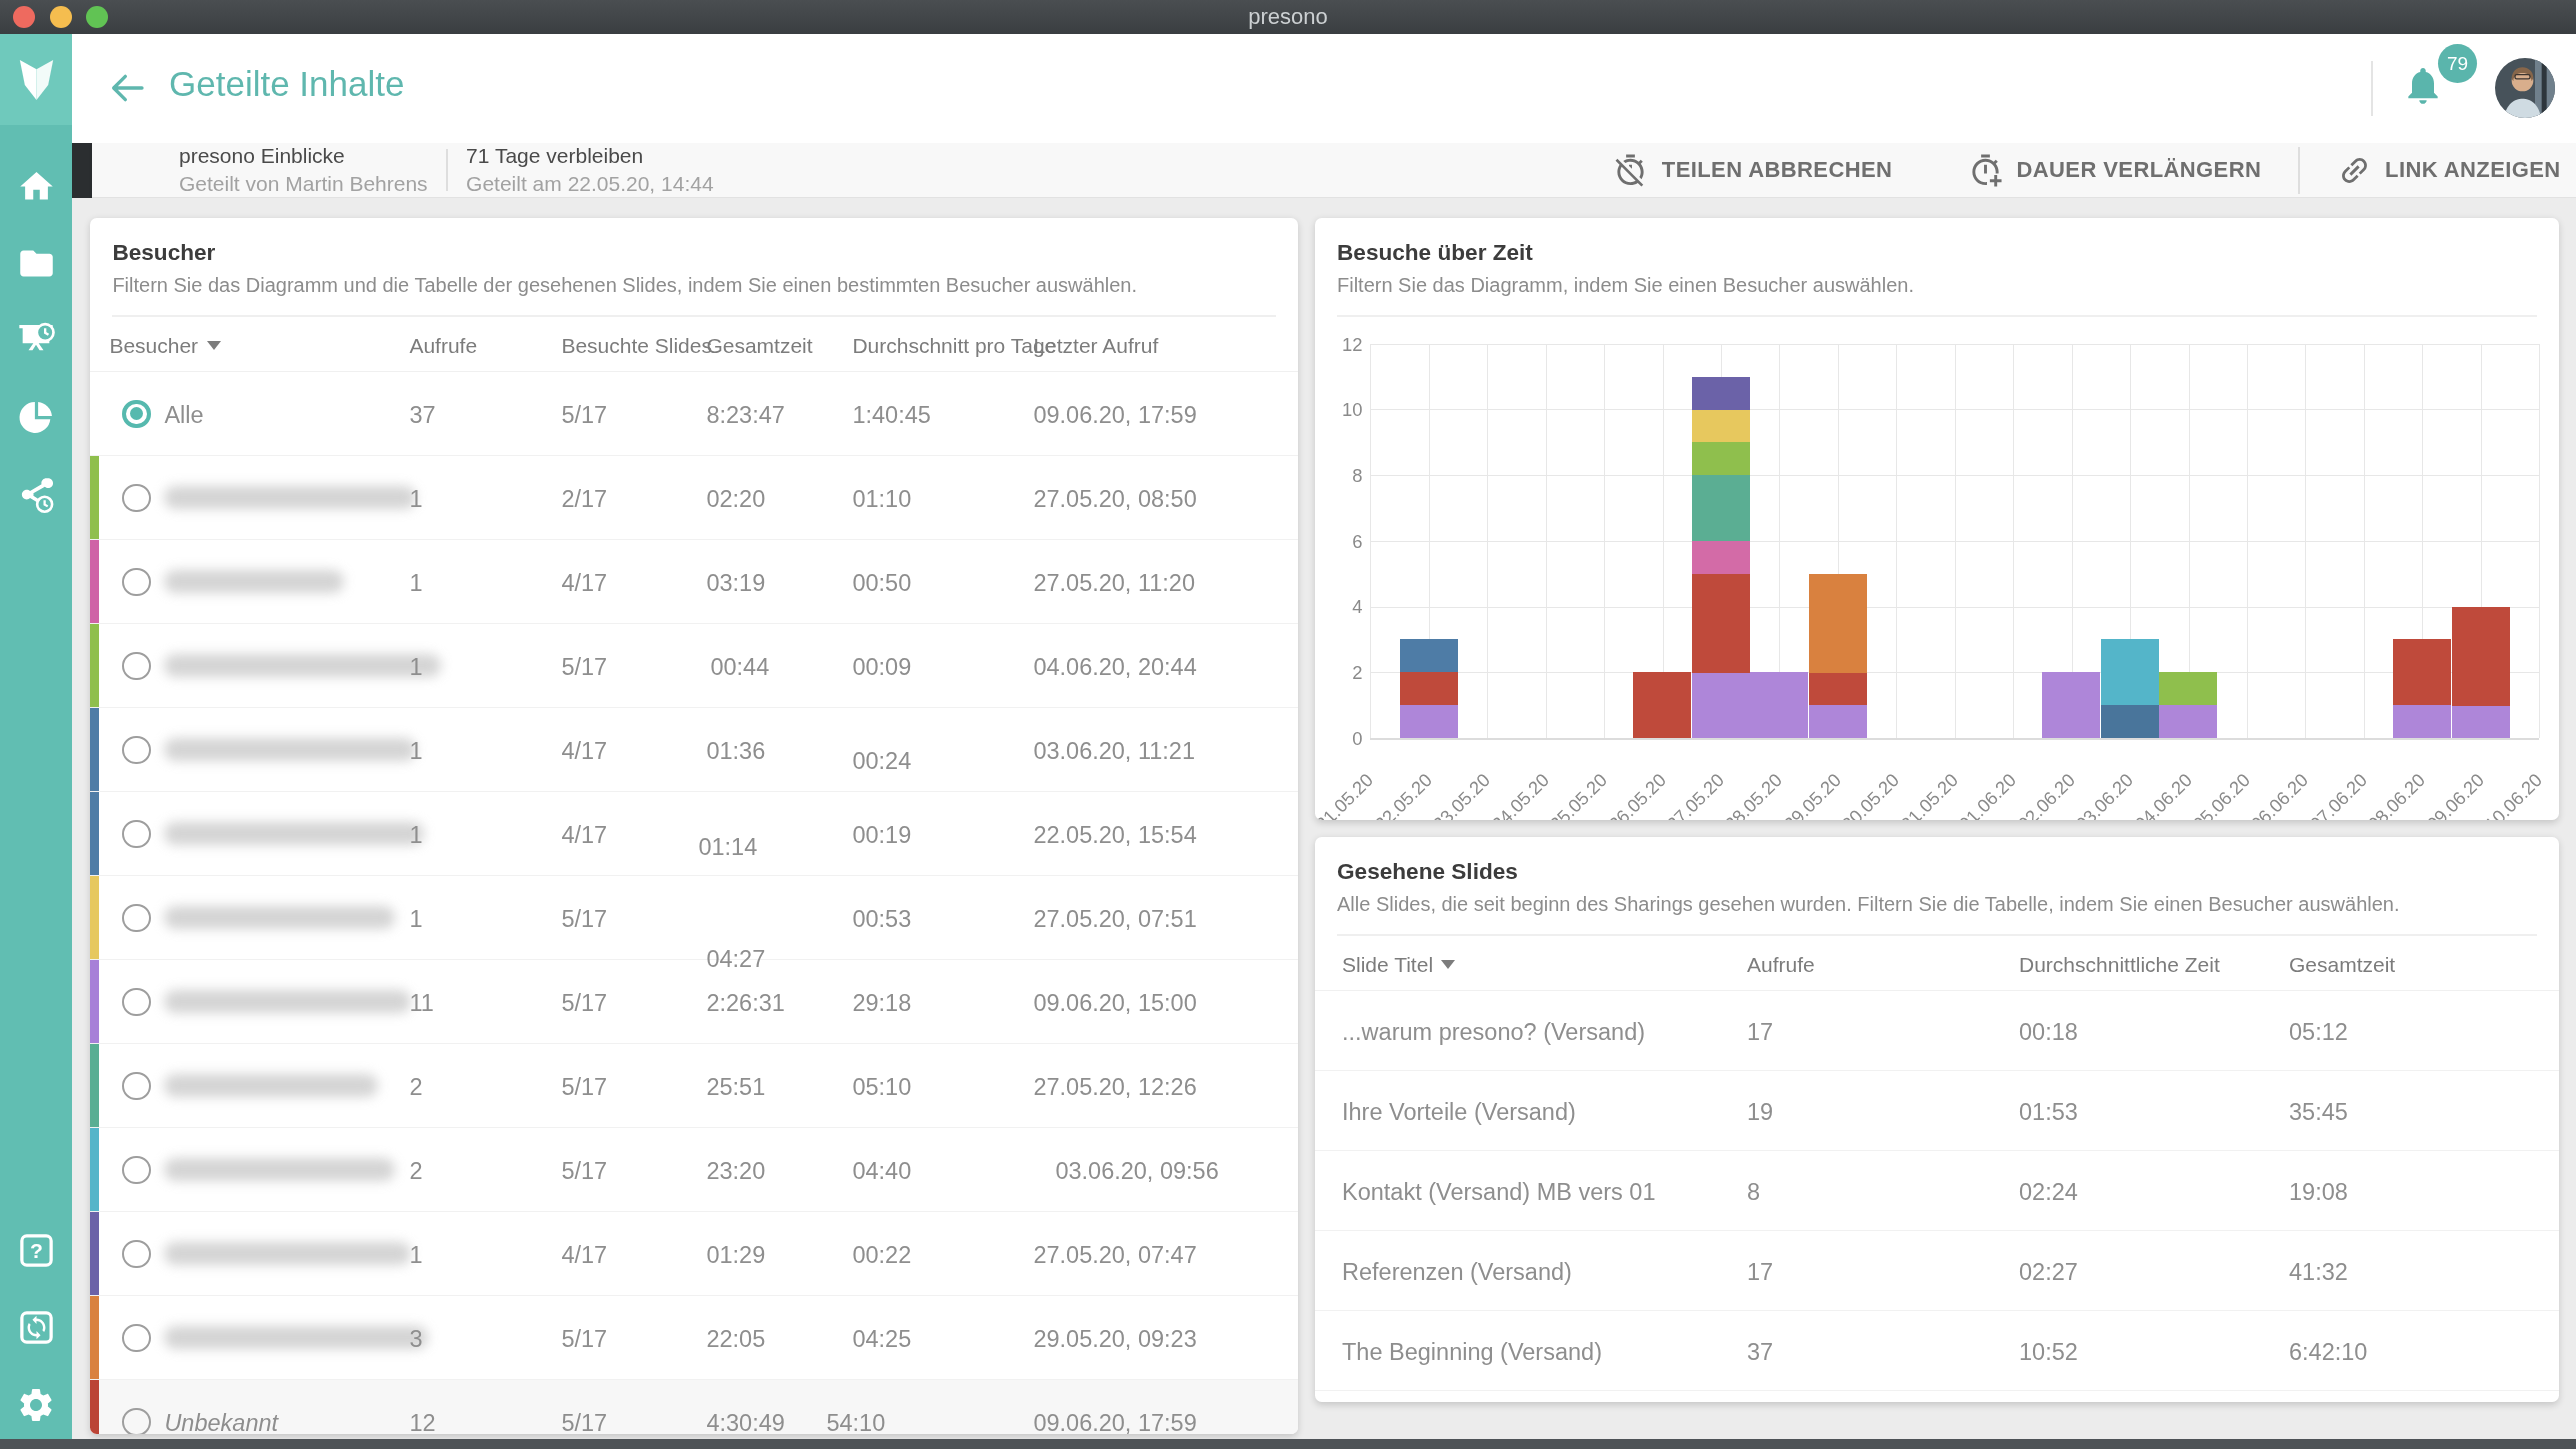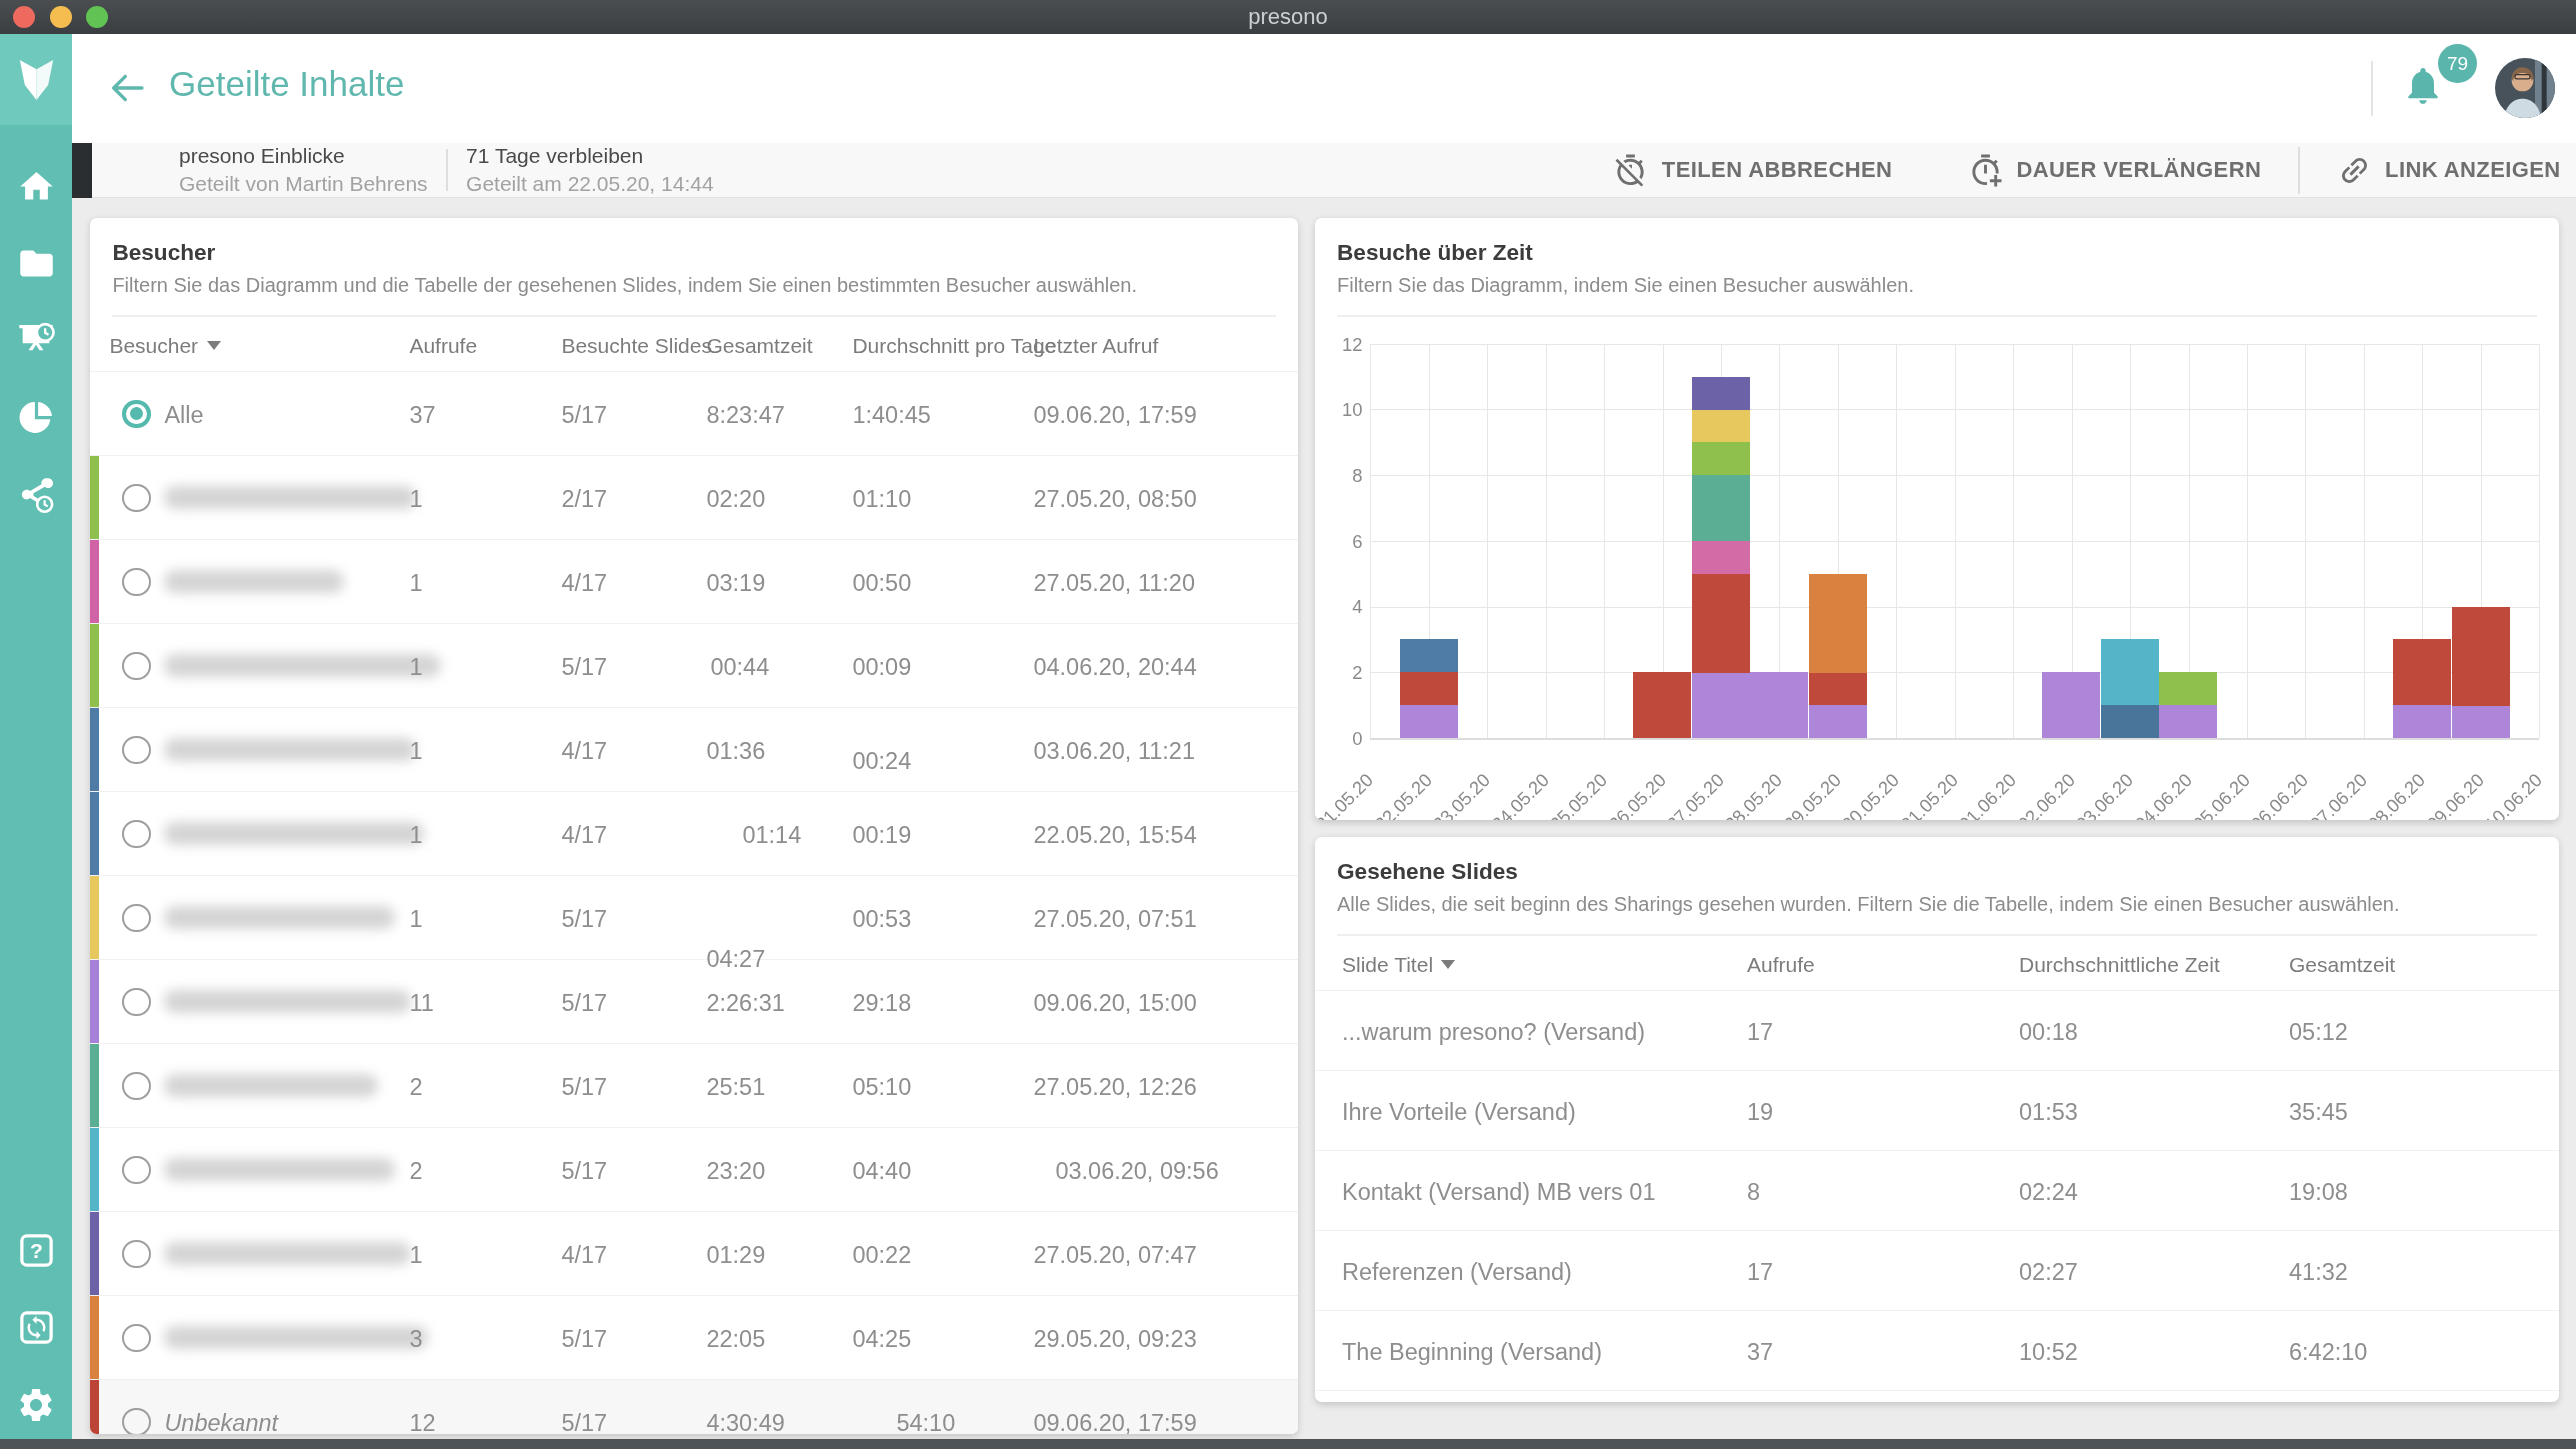--- a/index.html
+++ b/index.html
@@ -294,21 +294,21 @@
           <div class="cell" style="left: 616px;">01:36</div>
           <div class="cell" style="left: 762px; margin-top: 10px;">00:24</div>
           <div class="cell" style="left: 943px;">03.06.20, 11:21</div>
         </div>
         <div class="v-row">
           <div class="stripe" style="background: rgb(78, 124, 166);"></div>
           <div class="radio"></div>
           <div class="redacted" style="width: 260px;"></div>
           <div class="cell" style="left: 319px;">1</div>
           <div class="cell" style="left: 471px;">4/17</div>
-          <div class="cell" style="left: 652px;">01:14</div>
+          <div class="cell" style="left: 608px; margin-top: 12px;">01:14</div>
           <div class="cell" style="left: 762px;">00:19</div>
           <div class="cell" style="left: 943px;">22.05.20, 15:54</div>
         </div>
         <div class="v-row">
           <div class="stripe" style="background: rgb(230, 200, 95);"></div>
           <div class="radio"></div>
           <div class="redacted" style="width: 231px;"></div>
           <div class="cell" style="left: 319px;">1</div>
           <div class="cell" style="left: 471px;">5/17</div>
           <div class="cell" style="left: 616px; margin-top: 40px;">04:27</div>
@@ -365,21 +365,21 @@
           <div class="cell" style="left: 762px;">04:25</div>
           <div class="cell" style="left: 943px;">29.05.20, 09:23</div>
         </div>
         <div class="v-row cut">
           <div class="stripe" style="background: rgb(187, 68, 54);"></div>
           <div class="radio"></div>
           <div class="cell name-plain" style="left: 74px;">Unbekannt</div>
           <div class="cell" style="left: 319px;">12</div>
           <div class="cell" style="left: 471px;">5/17</div>
           <div class="cell" style="left: 616px;">4:30:49</div>
-          <div class="cell" style="left: 806px;">54:10</div>
+          <div class="cell" style="left: 736px;">54:10</div>
           <div class="cell" style="left: 943px;">09.06.20, 17:59</div>
         </div>
       </div>
   </div>
 
   <div class="card" id="chart-card">
     <div class="card-head">
       <div class="card-title">Besuche über Zeit</div>
       <div class="card-desc">Filtern Sie das Diagramm, indem Sie einen Besucher auswählen.</div>
       <div class="head-rule"></div>

